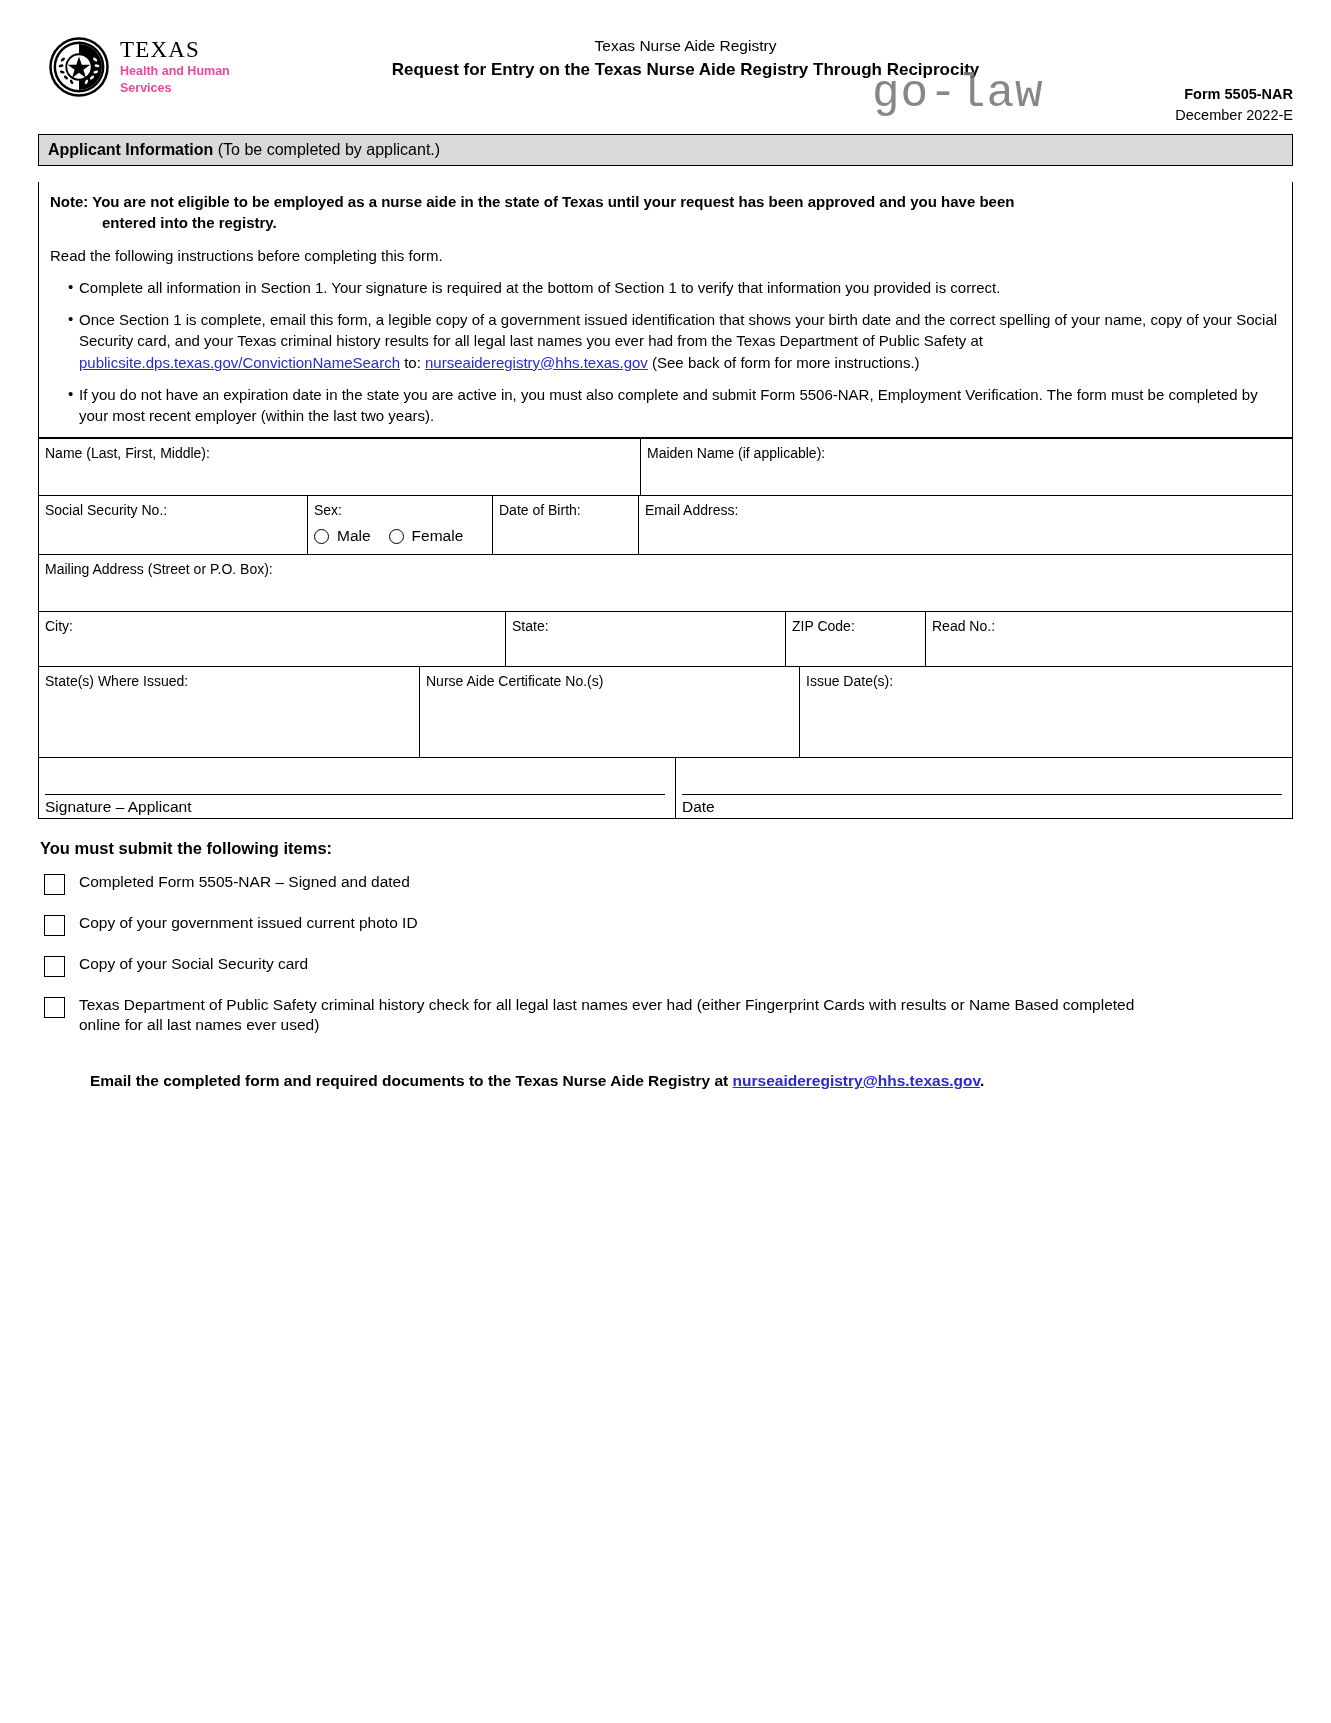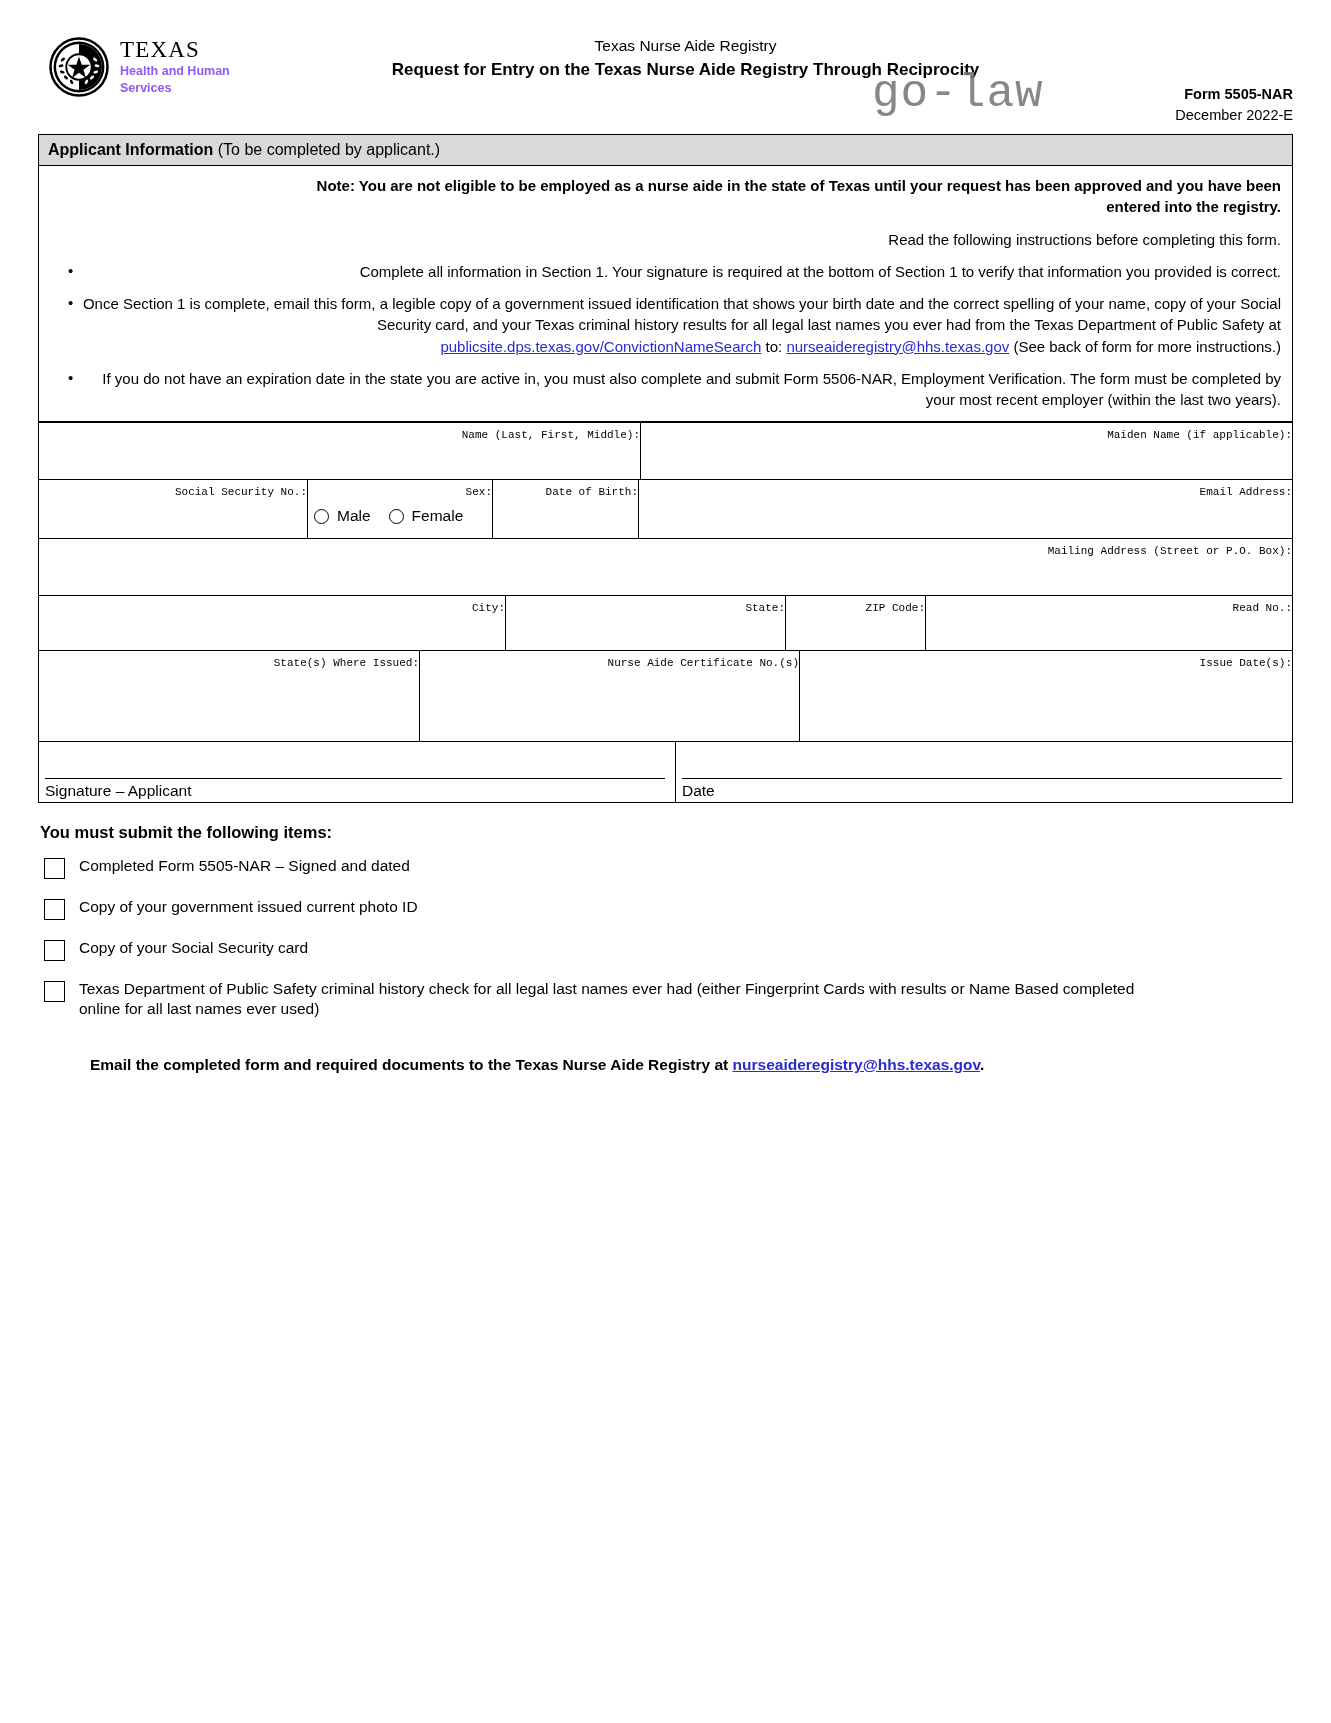--- a/index.html
+++ b/index.html
@@ -49,21 +49,21 @@
     font-size: 23px;
     letter-spacing: 1.2px;
     line-height: 1;
     color: #000;
   }
   .logo-sub {
     font-size: 12.5px;
     font-weight: bold;
     line-height: 1.15;
     margin-top: 3px;
-    color: #8b5cf6;
+    color: #ec4899;
   }
   .title-block {
     position: absolute;
     left: 190px;
     right: 150px;
     top: 2px;
     text-align: center;
   }
   .title-small {
     font-size: 15.5px;
@@ -111,24 +111,23 @@
     background: #d9d9d9;
     border: 1px solid #000;
     padding: 5px 9px 6px 9px;
     font-size: 16px;
     line-height: 1.2;
   }
   .section-bar b { font-weight: bold; }
 
   
   .formbox {
-    margin: 0 38px;
+    margin: 16px 38px;
     border: 1px solid #000;
     border-top: none;
-    text-align: right;
   }
   .notes {
     padding: 9px 11px 8px 11px;
     border-bottom: 1px solid #000;
   }
   .note-line {
     font-size: 15px;
     font-weight: bold;
     line-height: 1.42;
     padding-left: 0;
@@ -172,24 +171,23 @@
     border-top: 1px solid #000;
   }
   .fcell {
     padding: 6px 0 0 6px;
     box-sizing: border-box;
     position: relative;
     font-size: 15.5px;
   }
   .fcell + .fcell { border-left: 1px solid #000; }
   .lbl {
-    font-size: 11px;
+    font-size: 14px;
     line-height: 1.25;
     white-space: nowrap;
-    font-family: Liberation Mono, monospace;
   }
   .h-name  { height: 56px; }
   .h-ssn   { height: 58px; }
   .h-addr  { height: 56px; }
   .h-city  { height: 54px; }
   .h-state { height: 90px; }
   .h-sig   { height: 60px; }
 
   .radios {
     display: flex;

